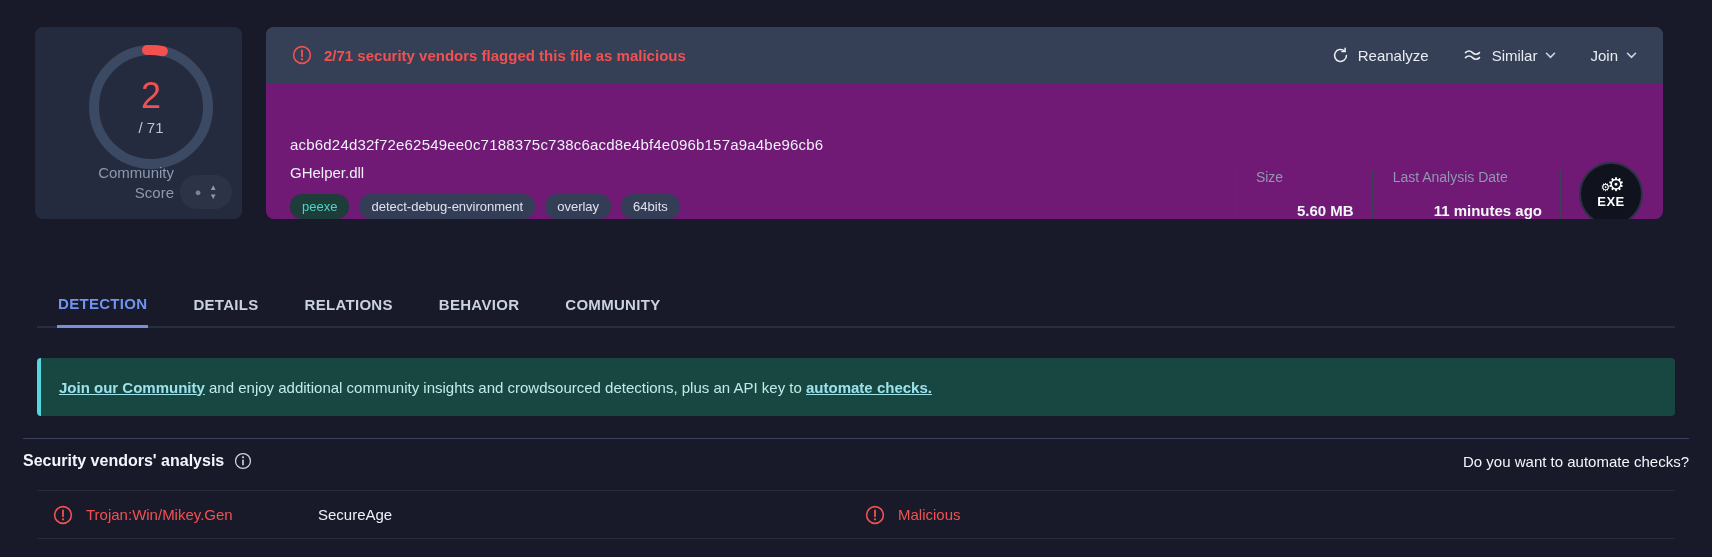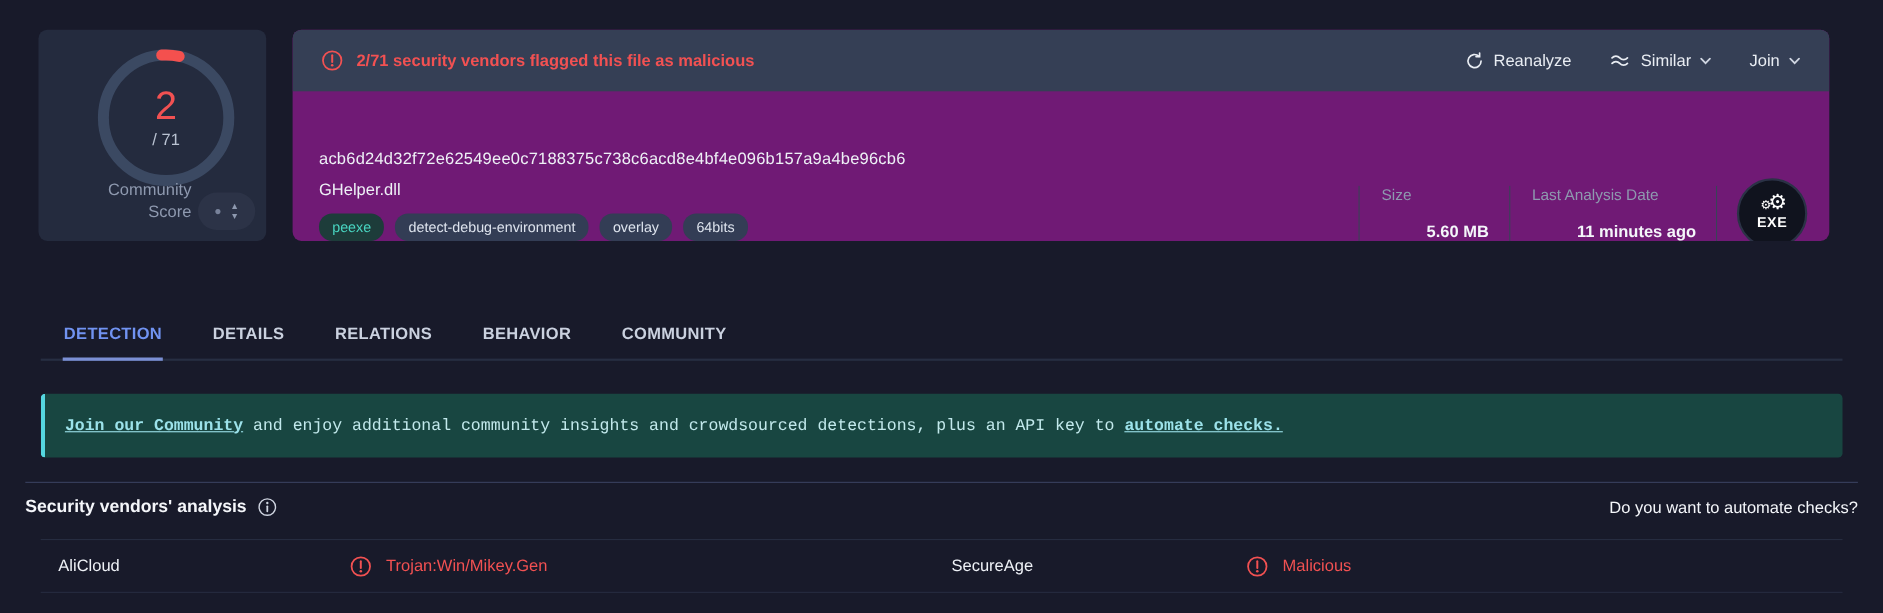--- a/index.html
+++ b/index.html
@@ -48,26 +48,26 @@
   .meta-label { color:#8e99af; font-size:14px; white-space:nowrap; }
   .meta-value { color:#f4f6fa; font-size:15px; font-weight:700; white-space:nowrap;margin-left:41px; }
   .badge-wrap { border-left:1px solid #3a4257; height:50px; display:flex; align-items:center; padding-left:18px; }
   .ftype-badge { width:64px; height:64px; border-radius:50%; background:#10131e; border:2px solid #2b3246; display:flex; flex-direction:column; align-items:center; justify-content:center; color:#ffffff; }
   .gears { line-height:12px; letter-spacing:-3px; }
   .gear-sm { font-size:11px; }
   .gear-lg { font-size:19px; }
   .ftype-label { font-weight:700; font-size:13px; letter-spacing:.5px; margin-top:1px; }
 
   
-  .tabs { margin:50px 37px 0; padding-left:20px; border-bottom:2px solid #272e42; display:flex; gap:44px; }
+  .tabs { margin:50px 37px 0; padding-left:20px; border-bottom:2px solid #272e42; display:flex; gap:44px;align-items:center; }
   .tab { font-weight:700; font-size:15px; color:#cad1df; padding:26px 1px 13px; cursor:pointer; letter-spacing:.3px; }
   .tab.active { color:#7193f1; border-bottom:3px solid #7b8fd4; margin-bottom:-2px; }
 
   
-  .community-banner { margin:30px 37px 0; height:58px; background:#184641; border-left:4px solid #55d7e0; border-radius:4px; display:flex; align-items:center; padding:0 18px; font-size:15px; color:#c2e9ec;font-family:Liberation Mono, monospace; }
+  .community-banner { margin:30px 37px 0; height:58px; background:#184641; border-left:4px solid #55d7e0; border-radius:4px; display:flex; align-items:center; padding:0 18px; font-size:15px; color:#c2e9ec; }
   .community-banner a { color:#9ce2ea; font-weight:700; text-decoration:underline; cursor:pointer; }
 
   
   .analysis-header { margin:22px 23px 0; border-top:1px solid #39415f; padding-top:13px; display:flex; align-items:center; }
   .analysis-title { font-size:16px; font-weight:700; color:#f4f6fa; }
   .info-icon { margin-left:10px; cursor:pointer; }
   .automate-prompt { margin-left:auto; font-size:15px; color:#f4f6fa; }
 
   
   .vendor-table { margin:20px 37px 0; border-top:1px solid #262c40; }
@@ -204,21 +204,20 @@
       <circle cx="10" cy="10" r="8.3" stroke="#cfd5e1" stroke-width="1.4"></circle>
       <line x1="10" y1="9.2" x2="10" y2="14.2" stroke="#cfd5e1" stroke-width="1.8" stroke-linecap="round"></line>
       <circle cx="10" cy="5.8" r="1.2" fill="#cfd5e1"></circle>
     </svg>
   </span>
   <span class="automate-prompt">Do you want to automate checks?</span>
 </div>
 
 <div class="vendor-table">
   <div class="trow">
-    <div class="vendor-cell">AliCloud</div>
     <div class="result-cell">
       <span class="warn-icon">
         <svg width="20" height="20" viewBox="0 0 20 20" fill="none">
           <circle cx="10" cy="10" r="8.4" stroke="currentColor" stroke-width="1.6"></circle>
           <line x1="10" y1="5.3" x2="10" y2="11.3" stroke="currentColor" stroke-width="1.8" stroke-linecap="round"></line>
           <circle cx="10" cy="14.3" r="1.15" fill="currentColor"></circle>
         </svg>
       </span>
       <span>Trojan:Win/Mikey.Gen</span>
     </div>

